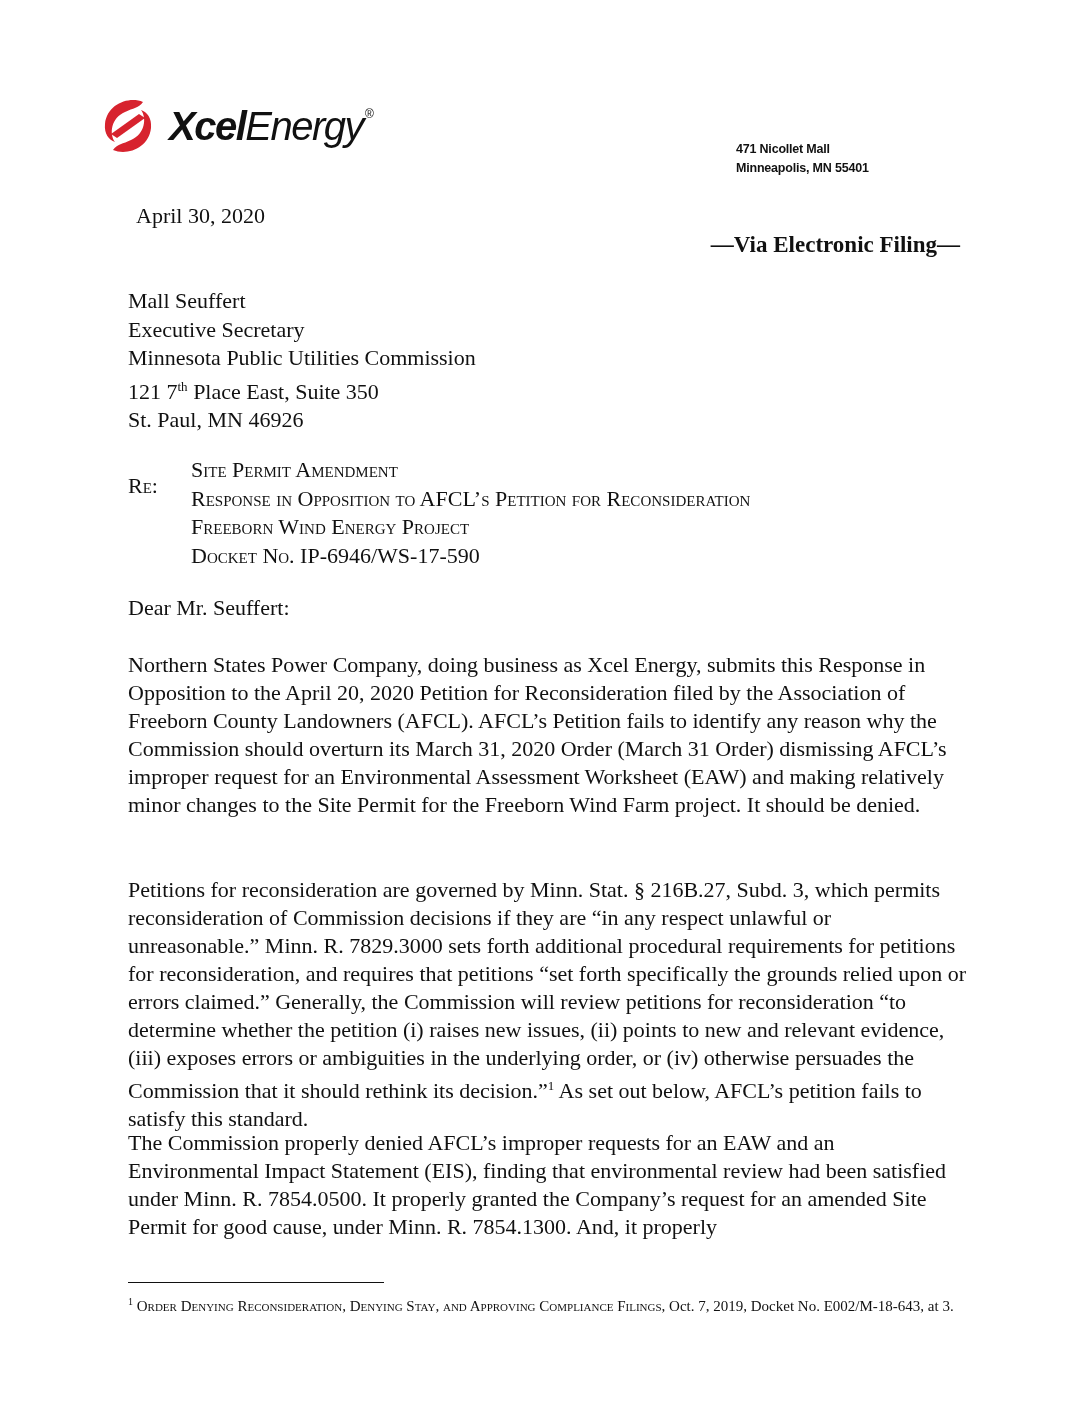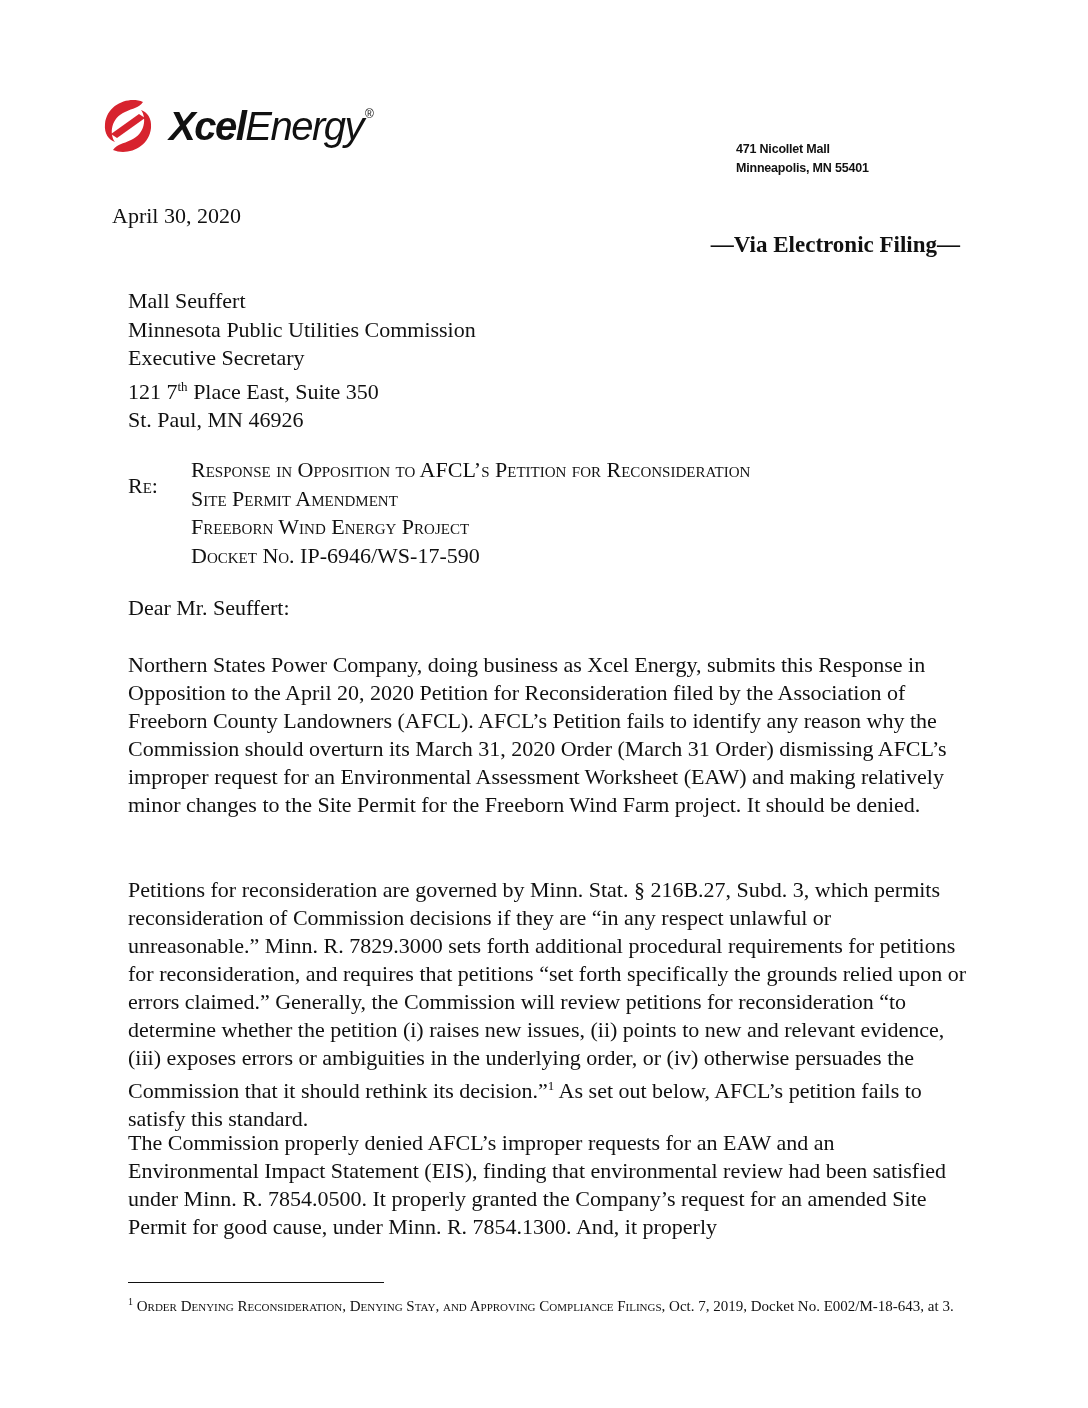--- a/index.html
+++ b/index.html
@@ -5,21 +5,21 @@
   html, body { margin: 0; padding: 0; background: #ffffff; }
   body { width: 1088px; height: 1408px; position: relative; overflow: hidden;
          font-family: "Liberation Serif", "DejaVu Serif", serif; color: #111; }
   .logo { position: absolute; left: 99px; top: 96px; display: flex; align-items: center; }
   .logo-mark { width: 58px; height: 60px; }
   .logo-text { margin-left: 12px; font-family: "Liberation Sans", sans-serif; font-size: 40px; letter-spacing: -1.5px; color: #111; line-height: 1; }
   .logo-text .bold { font-weight: bold; font-style: italic; }
   .logo-text .light { font-style: italic; font-weight: normal; }
   .logo-text sup { font-size: 12px; vertical-align: top; position: relative; top: 2px; margin-left: 2px; font-style: normal; }
   .address { position: absolute; left: 736px; top: 140px; font-family: "Liberation Sans", sans-serif; font-weight: bold; font-size: 12.5px; line-height: 19px; letter-spacing: -0.2px; }
-  .date { position: absolute; left: 112px; top: 203px; font-size: 22px; }
+  .date { position: absolute; left: 136px; top: 203px; font-size: 22px; }
   .via { position: absolute; right: 128px; top: 232px; font-size: 23px; font-weight: bold; }
   .recipient { position: absolute; left: 128px; top: 287px; font-size: 22px; line-height: 28.5px; }
   .recipient sup { font-size: 13px; }
   .re { position: absolute; left: 128px; top: 456px; font-size: 22px; line-height: 28.5px; display: flex; }
   .re-label { width: 63px; font-variant: small-caps; margin-top: 16px; }
   .re-lines div { font-variant: small-caps; }
   .salutation { position: absolute; left: 128px; top: 595px; font-size: 22px; }
   .para { position: absolute; left: 128px; width: 840px; font-size: 22px; line-height: 28px; }
   .p1 { top: 651px; }
   .p2 { top: 876px; }
@@ -47,31 +47,31 @@
 <div class="address">
   <div>471 Nicollet Mall</div>
   <div>Minneapolis, MN 55401</div>
 </div>
 
 <div class="date">April 30, 2020</div>
 <div class="via">—Via Electronic Filing—</div>
 
 <div class="recipient">
   <div>Mall Seuffert</div>
+  <div>Executive Secretary</div>
   <div>Minnesota Public Utilities Commission</div>
-  <div>Executive Secretary</div>
   <div><span>121 7</span><sup>th</sup><span> Place East, Suite 350</span></div>
   <div>St. Paul, MN 46926</div>
 </div>
 
 <div class="re">
   <div class="re-label">Re:</div>
   <div class="re-lines">
+    <div>Site Permit Amendment</div>
     <div>Response in Opposition to AFCL’s Petition for Reconsideration</div>
-    <div>Site Permit Amendment</div>
     <div>Freeborn Wind Energy Project</div>
     <div>Docket No. IP-6946/WS-17-590</div>
   </div>
 </div>
 
 <div class="salutation">Dear Mr. Seuffert:</div>
 
 <div class="para p1">Northern States Power Company, doing business as Xcel Energy, submits this Response in Opposition to the April 20, 2020 Petition for Reconsideration filed by the Association of Freeborn County Landowners (AFCL).  AFCL’s Petition fails to identify any reason why the Commission should overturn its March 31, 2020 Order (March 31 Order) dismissing AFCL’s improper request for an Environmental Assessment Worksheet (EAW) and making relatively minor changes to the Site Permit for the Freeborn Wind Farm project.  It should be denied.</div>
 
 <div class="para p2"><span>Petitions for reconsideration are governed by Minn. Stat. § 216B.27, Subd. 3, which permits reconsideration of Commission decisions if they are “in any respect unlawful or unreasonable.”  Minn. R. 7829.3000 sets forth additional procedural requirements for petitions for reconsideration, and requires that petitions “set forth specifically the grounds relied upon or errors claimed.”  Generally, the Commission will review petitions for reconsideration “to determine whether the petition (i) raises new issues, (ii) points to new and relevant evidence, (iii) exposes errors or ambiguities in the underlying order, or (iv) otherwise persuades the Commission that it should rethink its decision.”</span><sup>1</sup><span>  As set out below, AFCL’s petition fails to satisfy this standard.</span></div>

